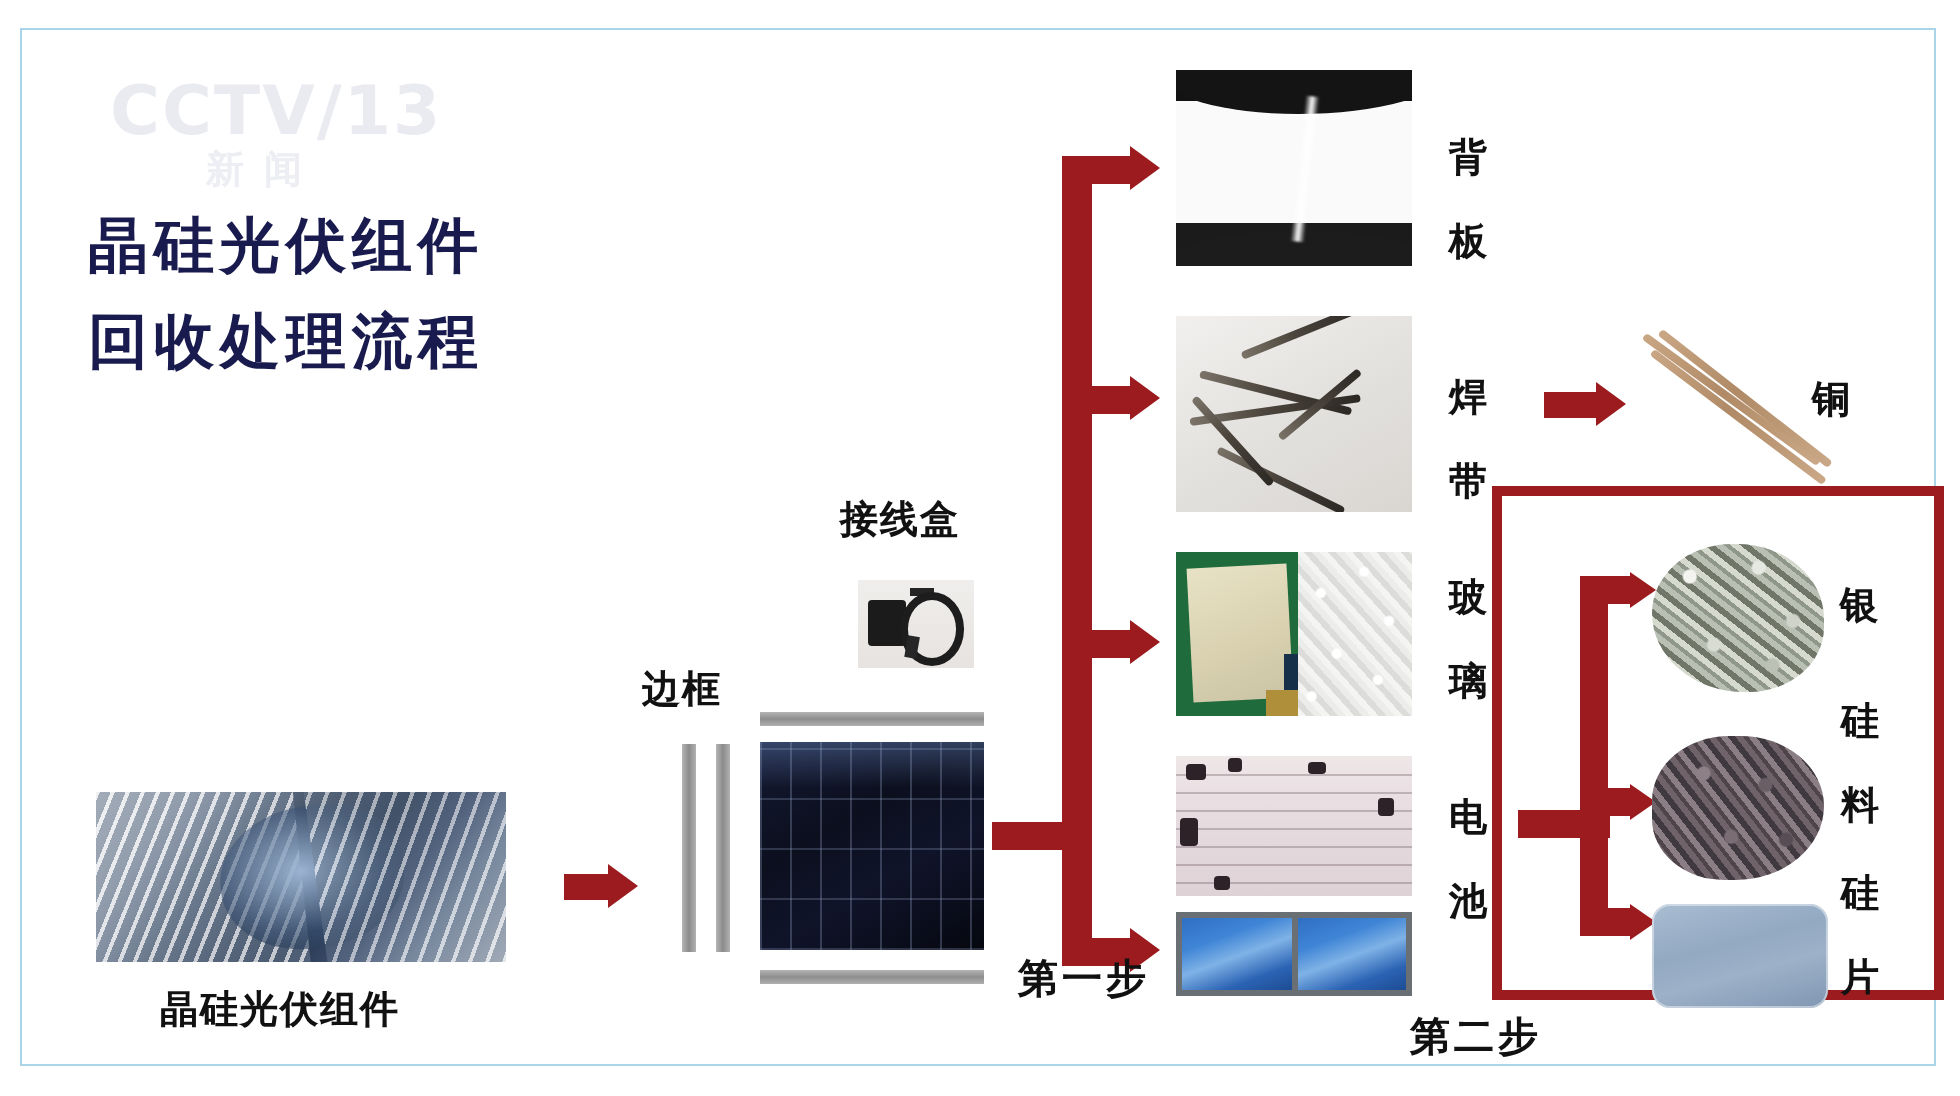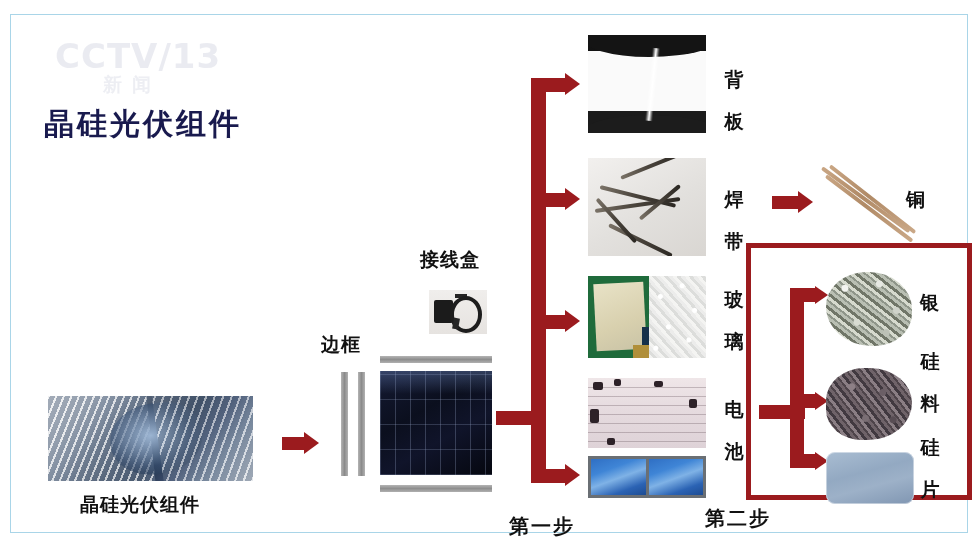--- a/index.html
+++ b/index.html
@@ -241,20 +241,21 @@
 <div class="canvas">
   <div class="outer-frame"></div>
 
   <div class="wm">
     <div class="wm-cctv">CCTV/13</div>
     <div class="wm-sub">新闻</div>
   </div>
 
   <div class="title">
     <div>晶硅光伏组件</div>
+    <div>回收处理流程</div>
   </div>
 
   <div class="photo ph-module">
     <div class="mod-glare"></div>
   </div>
   <div class="lbl" style="left:80px;top:492px;">晶硅光伏组件</div>
 
   <div class="ar-red">
     <div class="ar-shaft" style="left:282px;top:437px;width:24px;height:13px;"></div>
     <div class="ar-head" style="left:304px;top:432px;"></div>
@@ -385,15 +386,15 @@
       <span>硅</span>
       <span>料</span>
     </div>
 
   <div class="photo ph-wafer"></div>
   <div class="lbl-v" style="left:918px;top:426px;">
       <span>硅</span>
       <span>片</span>
     </div>
 
-  <div class="steps" style="left:509px;top:513px;">第一步</div>
+  <div class="steps" style="left:509px;top:476px;">第一步</div>
   <div class="steps" style="left:705px;top:505px;">第二步</div>
 </div>
 
 </body></html>

